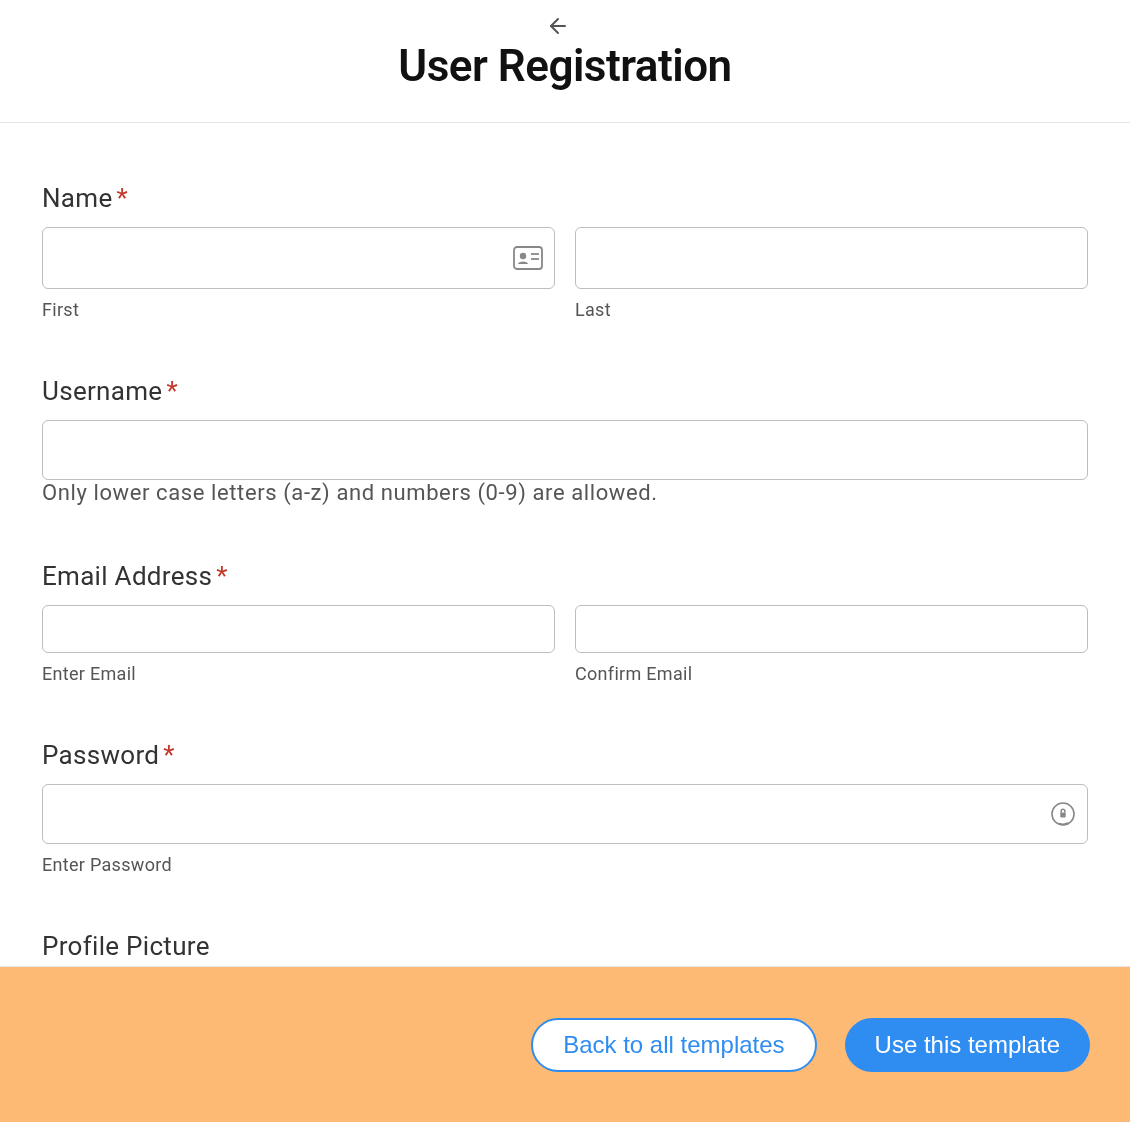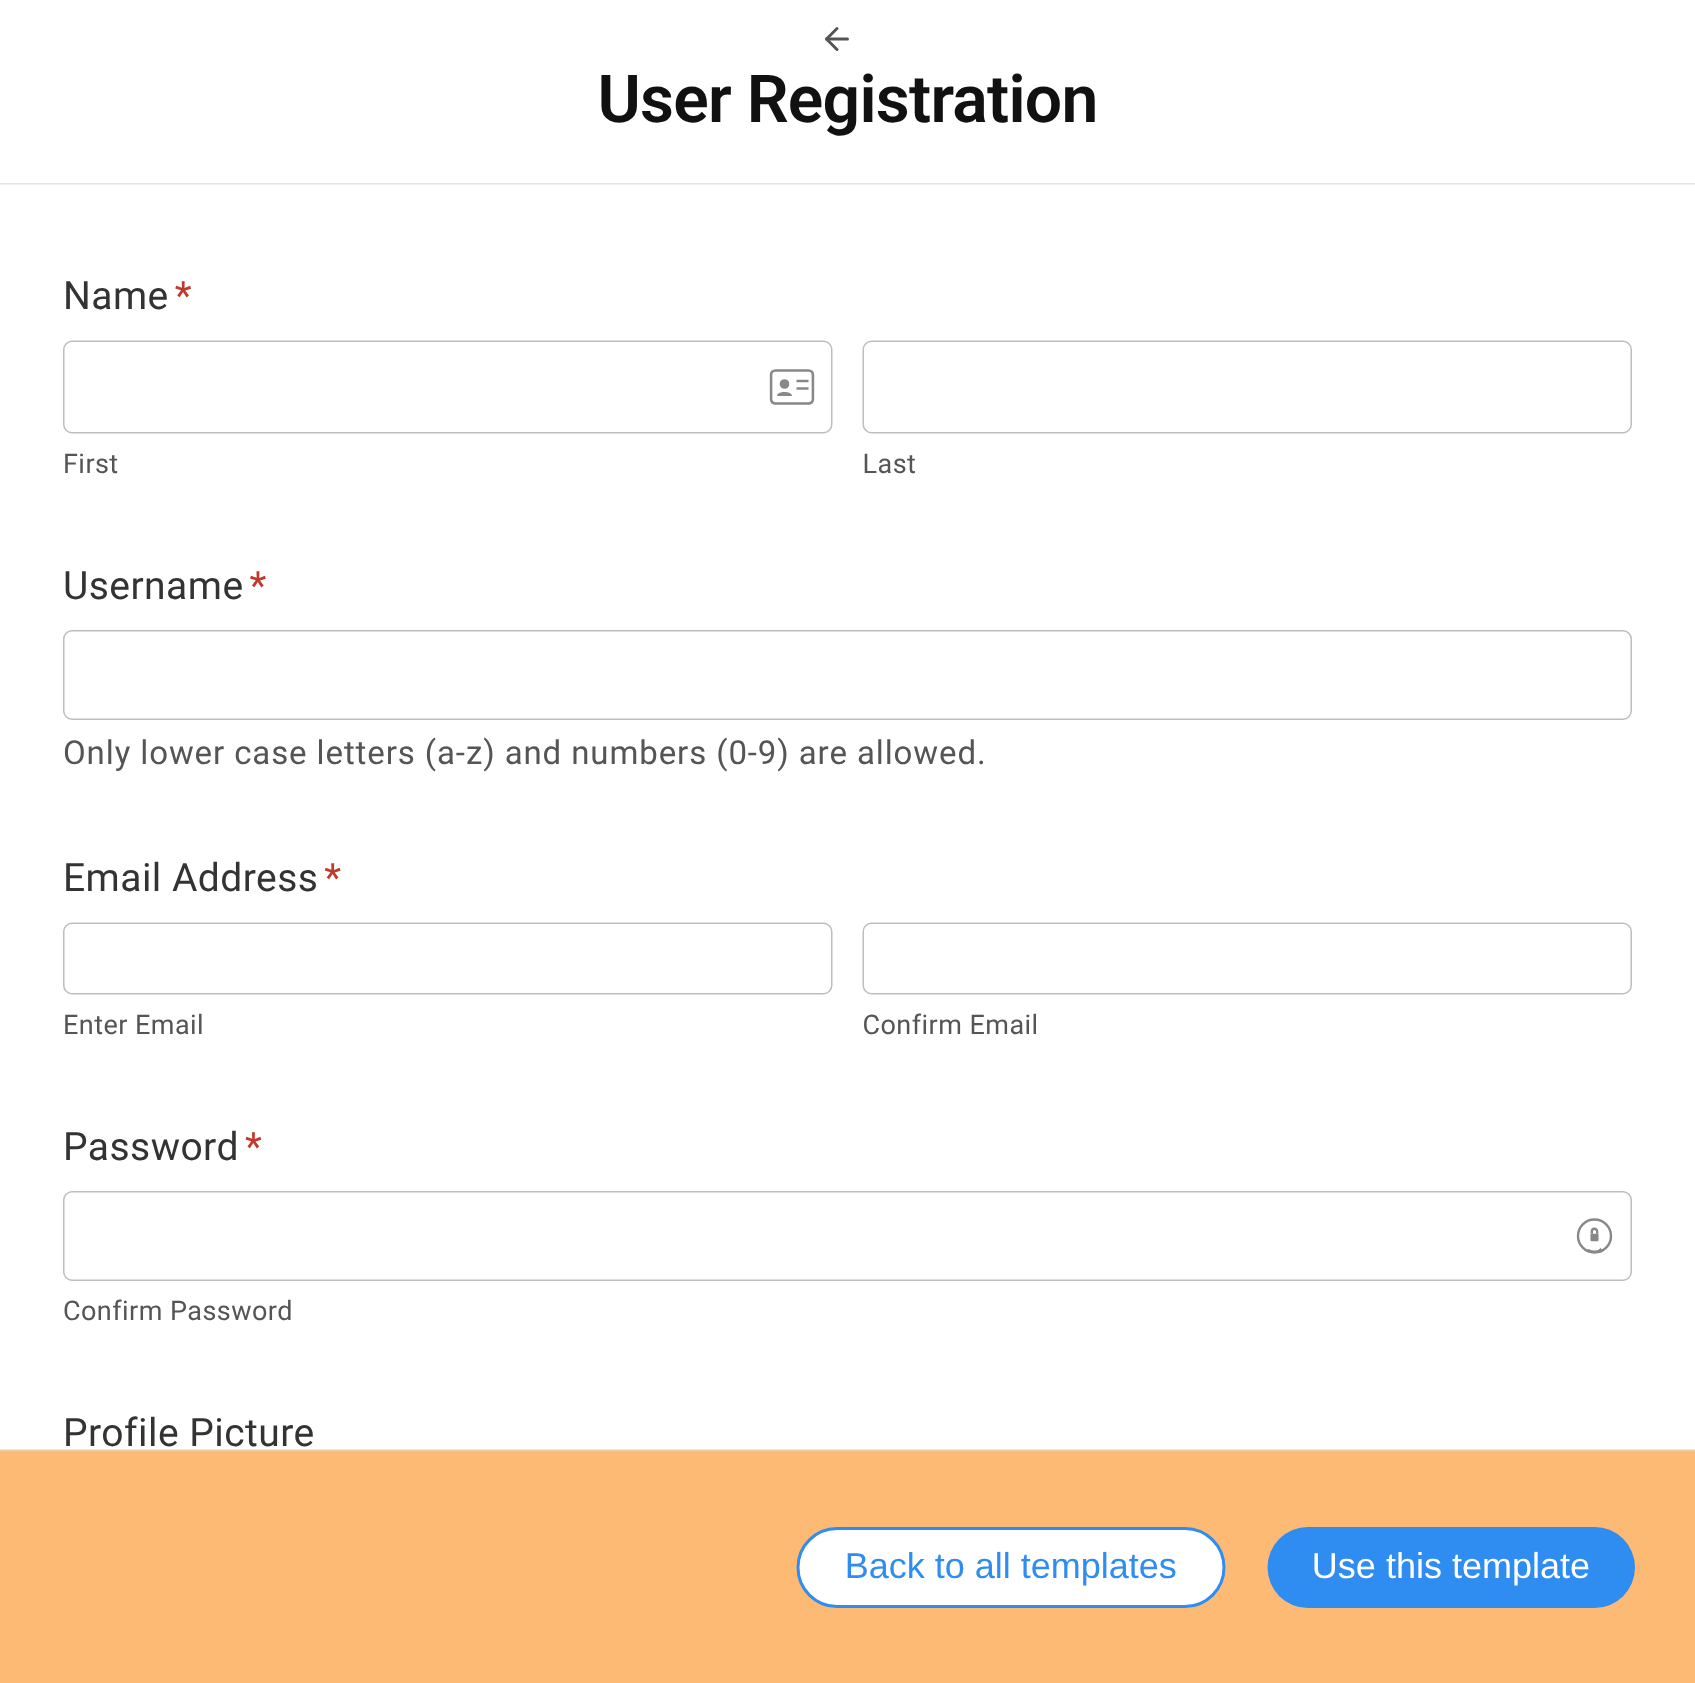--- a/index.html
+++ b/index.html
@@ -91,21 +91,20 @@
     }
     .sub-label {
       font-size: 18px;
       color: #555;
       margin-top: 10px;
       letter-spacing: 0.3px;
     }
     .helper-text {
       font-size: 22px;
       color: #555;
-      margin-top: 10px;
       letter-spacing: 0.6px;
     }
     .username-input {
       height: 60px;
     }
     .bottom-bar {
       position: absolute;
       bottom: 0;
       left: 0;
       width: 100%;
@@ -222,21 +221,21 @@
           <span class="input-icon-right">
             <svg width="26" height="26" viewBox="0 0 26 26" fill="none" stroke="#888" stroke-width="1.6">
               <circle cx="13" cy="13" r="11"></circle>
               <rect x="10.3" y="11.5" width="5.4" height="5" rx="0.8" fill="#888" stroke="none"></rect>
               <path d="M11.2 11.5 V10 a1.8 1.8 0 0 1 3.6 0 V11.5" fill="none"></path>
               <path d="M9 22.5 a6 3 0 0 0 8 0" stroke-linecap="round"></path>
               <polyline points="16.5,21.5 17.5,23 15.8,23.6" fill="none"></polyline>
             </svg>
           </span>
         </div>
-        <div class="sub-label">Confirm Password</div>
+        <div class="sub-label">Enter Password</div>
       </div>
     </div>
   </div>
 
   <div class="form-group" style="margin-bottom:0">
     <div class="field-label">Profile Picture</div>
   </div>
 
 </div>
 

